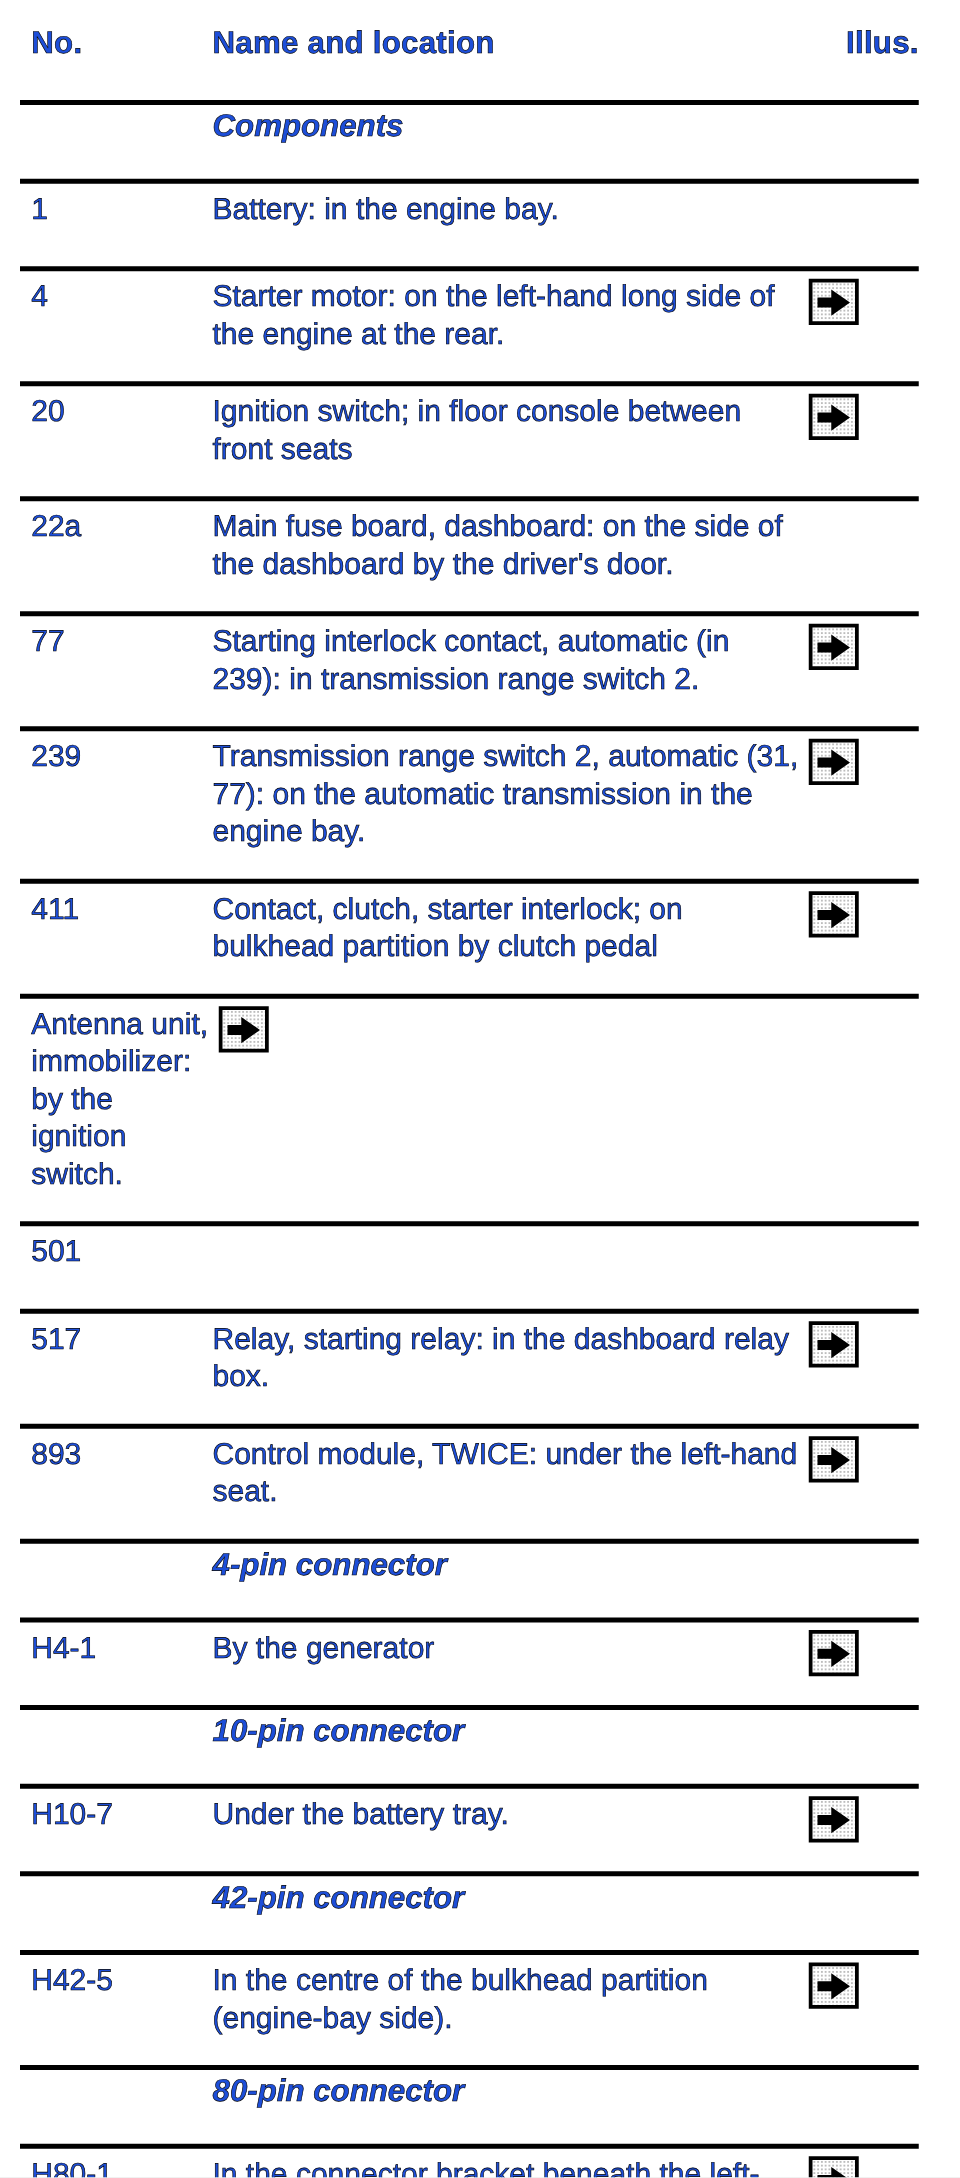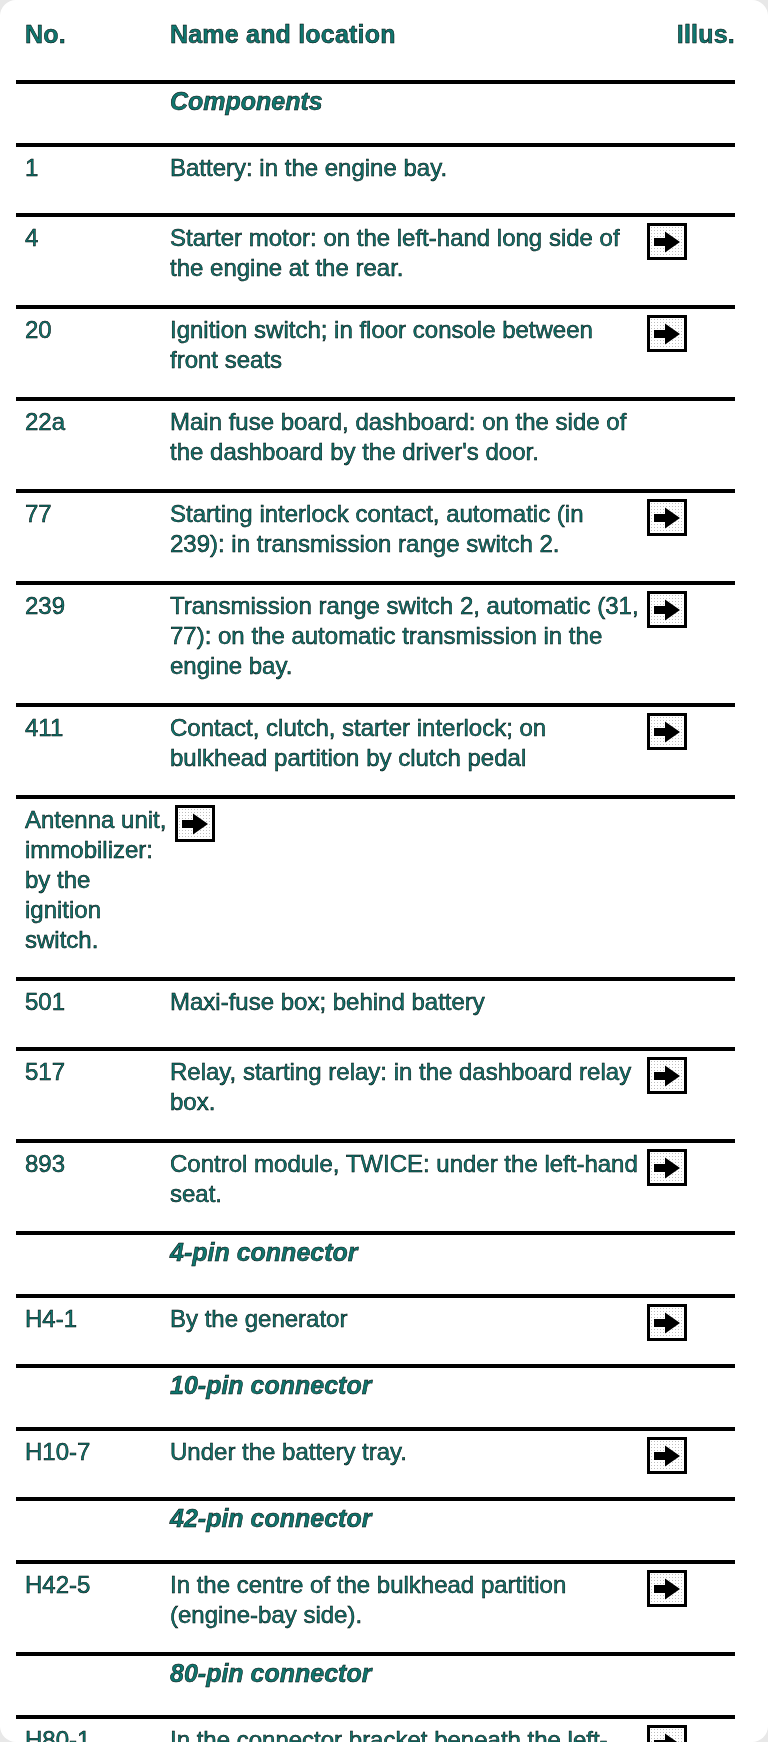--- a/index.html
+++ b/index.html
@@ -1,24 +1,23 @@
 <!DOCTYPE html>
 <html><head>
 <meta charset="utf-8">
 <style>
   html,body{margin:0;padding:0;background:#e8e8e8;}
   .page{
     position:relative;
     width:768px;height:1742px;
     background:#ffffff;
-    color:#0f766e;
+    color:#1d4ed8;
     font-family:"Liberation Sans", sans-serif;
     overflow:hidden;
     box-sizing:border-box;
-    border-radius:16px;
   }
   .sheet{
     margin-left:16px;
     width:719px;
     box-sizing:border-box;
   }
   
   .grid3{
     display:grid;
     grid-template-columns:145px 472px 93px;
@@ -177,21 +176,20 @@
         <span>
           <svg width="28" height="26" viewBox="0 0 28 26" xmlns="http://www.w3.org/2000/svg">
             <path d="M1 9 L12 9 L12 2.5 L27 13 L12 23.5 L12 17 L1 17 Z" fill="#000"></path>
           </svg>
         </span>
       </button>
     </div>
   </div>
         <div class="row-item rule-top grid3">
     <div class="no-cell ink">501</div>
-    <div class="desc-cell ink">Maxi-fuse box; behind battery</div>
     <div class="icon-cell">
       
     </div>
   </div>
         <div class="row-item rule-top grid3">
     <div class="no-cell ink">517</div>
     <div class="desc-cell ink">Relay, starting relay: in the dashboard relay box.</div>
     <div class="icon-cell">
       <button class="illus-btn" type="button">
         <span>

